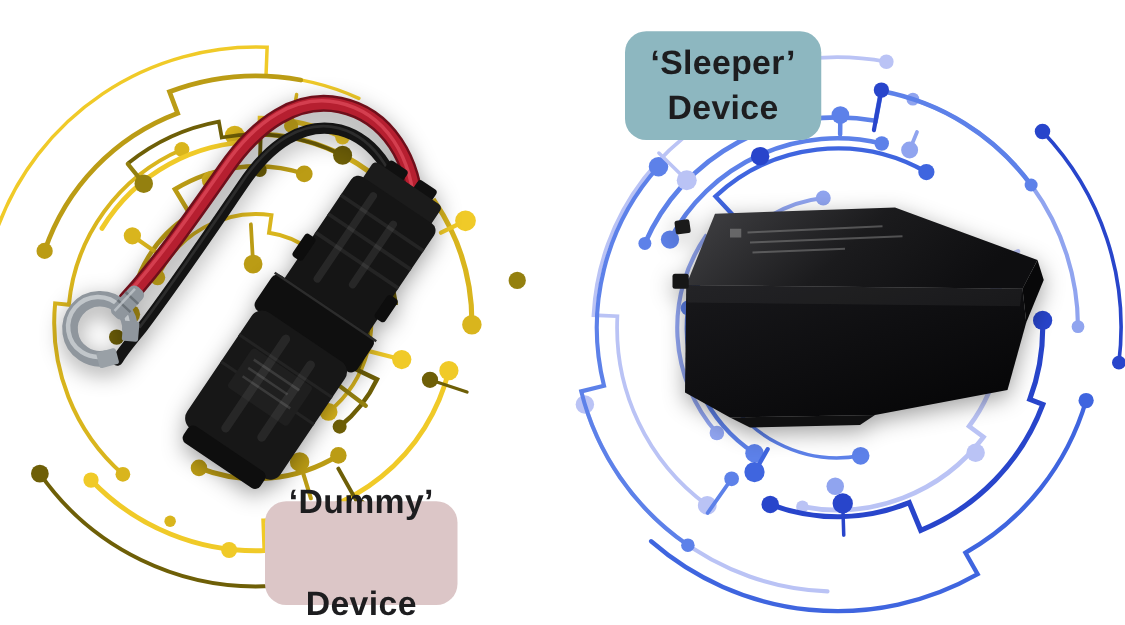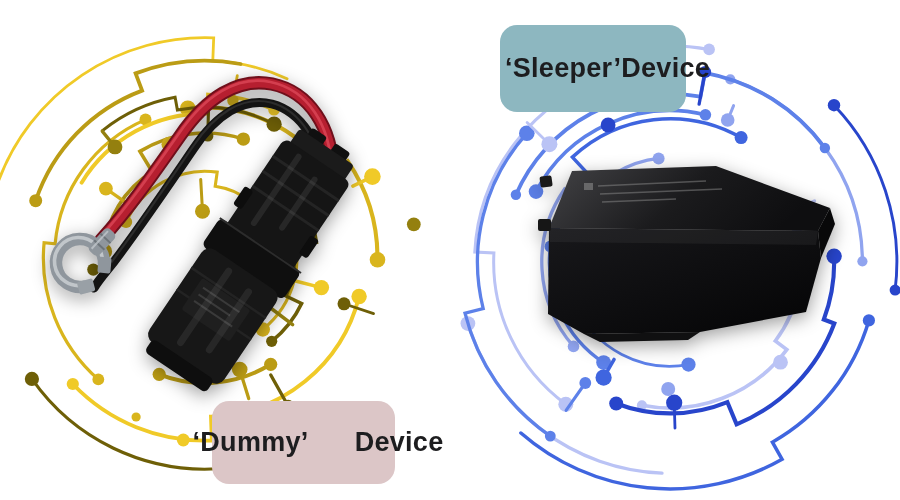--- a/index.html
+++ b/index.html
@@ -2,25 +2,24 @@
 <html><head>
 <meta charset="utf-8">
 <style>
   html,body{margin:0;padding:0;}
   .stage{
     position:relative;width:900px;height:500px;overflow:hidden;
     font-family:"Liberation Sans", sans-serif;background:#ffffff;
   }
   .stage > svg{position:absolute;left:0;top:0;}
   .label{
-    position:absolute;border-radius:17px;display:flex;flex-direction:row;
+    position:absolute;border-radius:17px;display:flex;flex-direction:column;
     justify-content:center;align-items:center;text-align:left;
     font-weight:700;font-size:27px;line-height:1.32;letter-spacing:.3px;
     z-index:5;
-    padding-left:29px;
   }
   .label.sleeper{left:500px;top:25px;width:157px;height:87px;}
   .label.dummy{left:212px;top:401px;width:154px;height:83px;}
   .device-shadow{filter:drop-shadow(0 5px 9px rgba(0,0,0,0.38));}
 </style>
 </head>
 <body>
 
 <div class="stage" style="background-color: rgb(255, 255, 255);">
 

